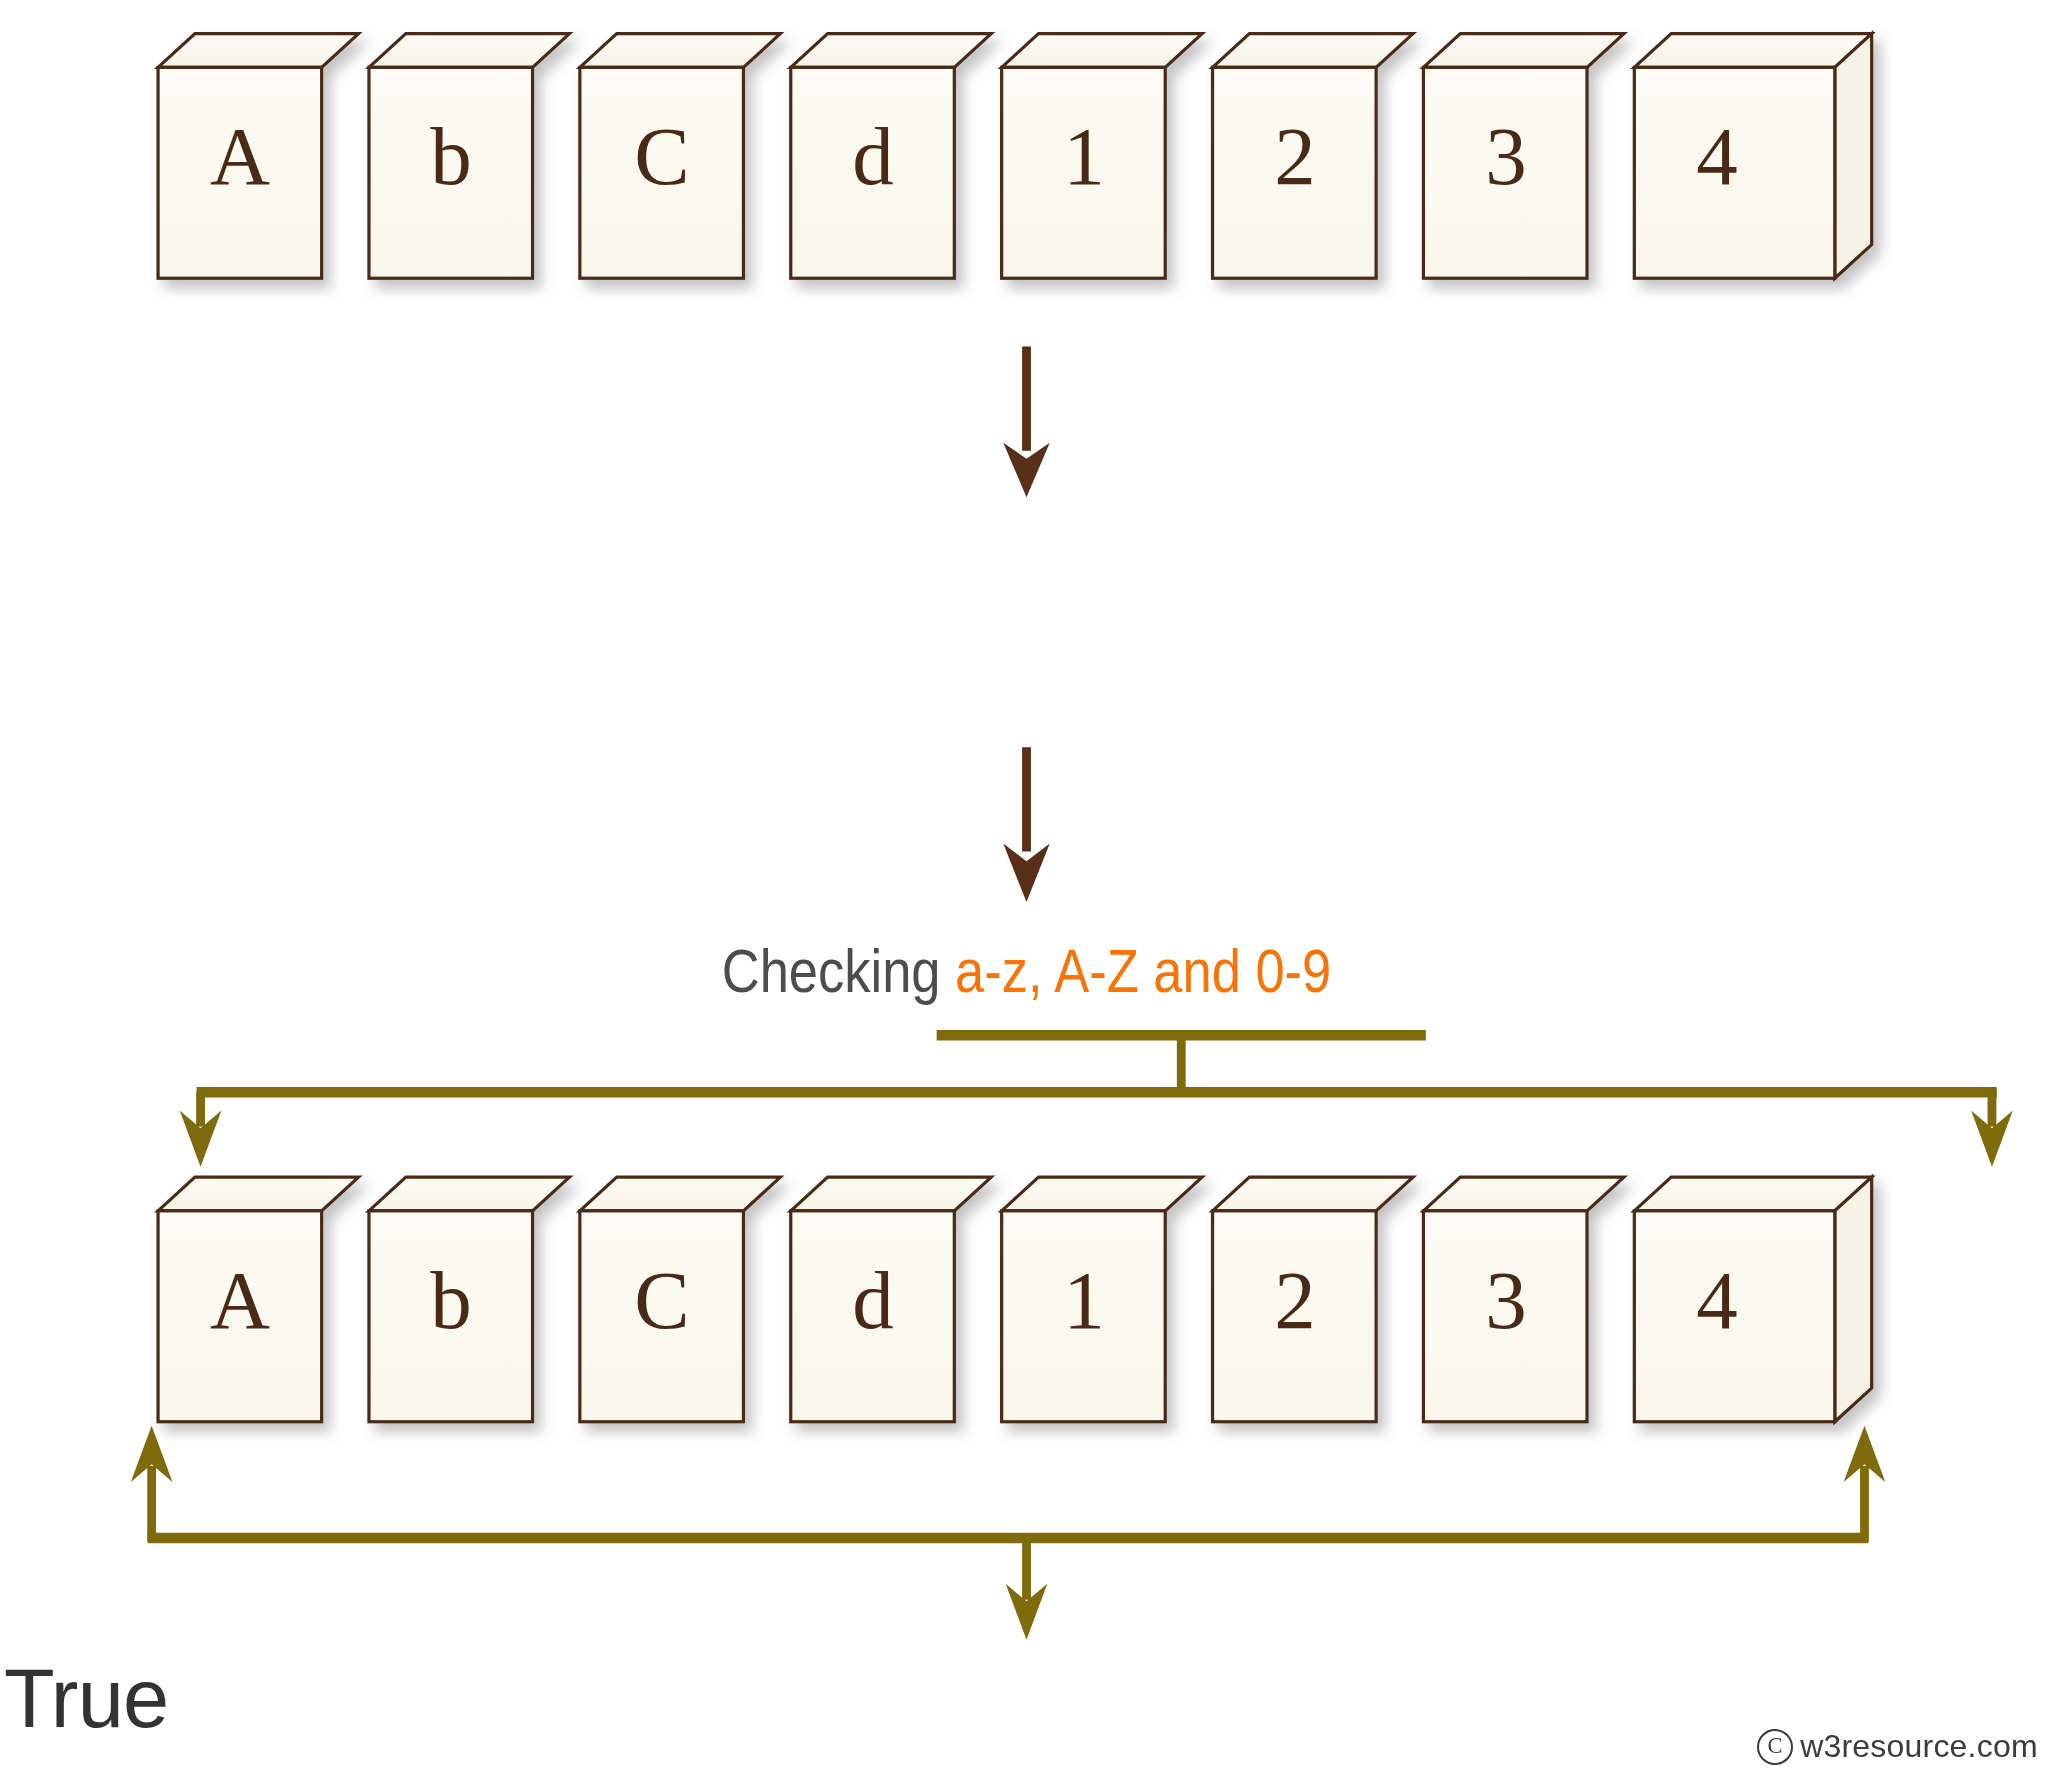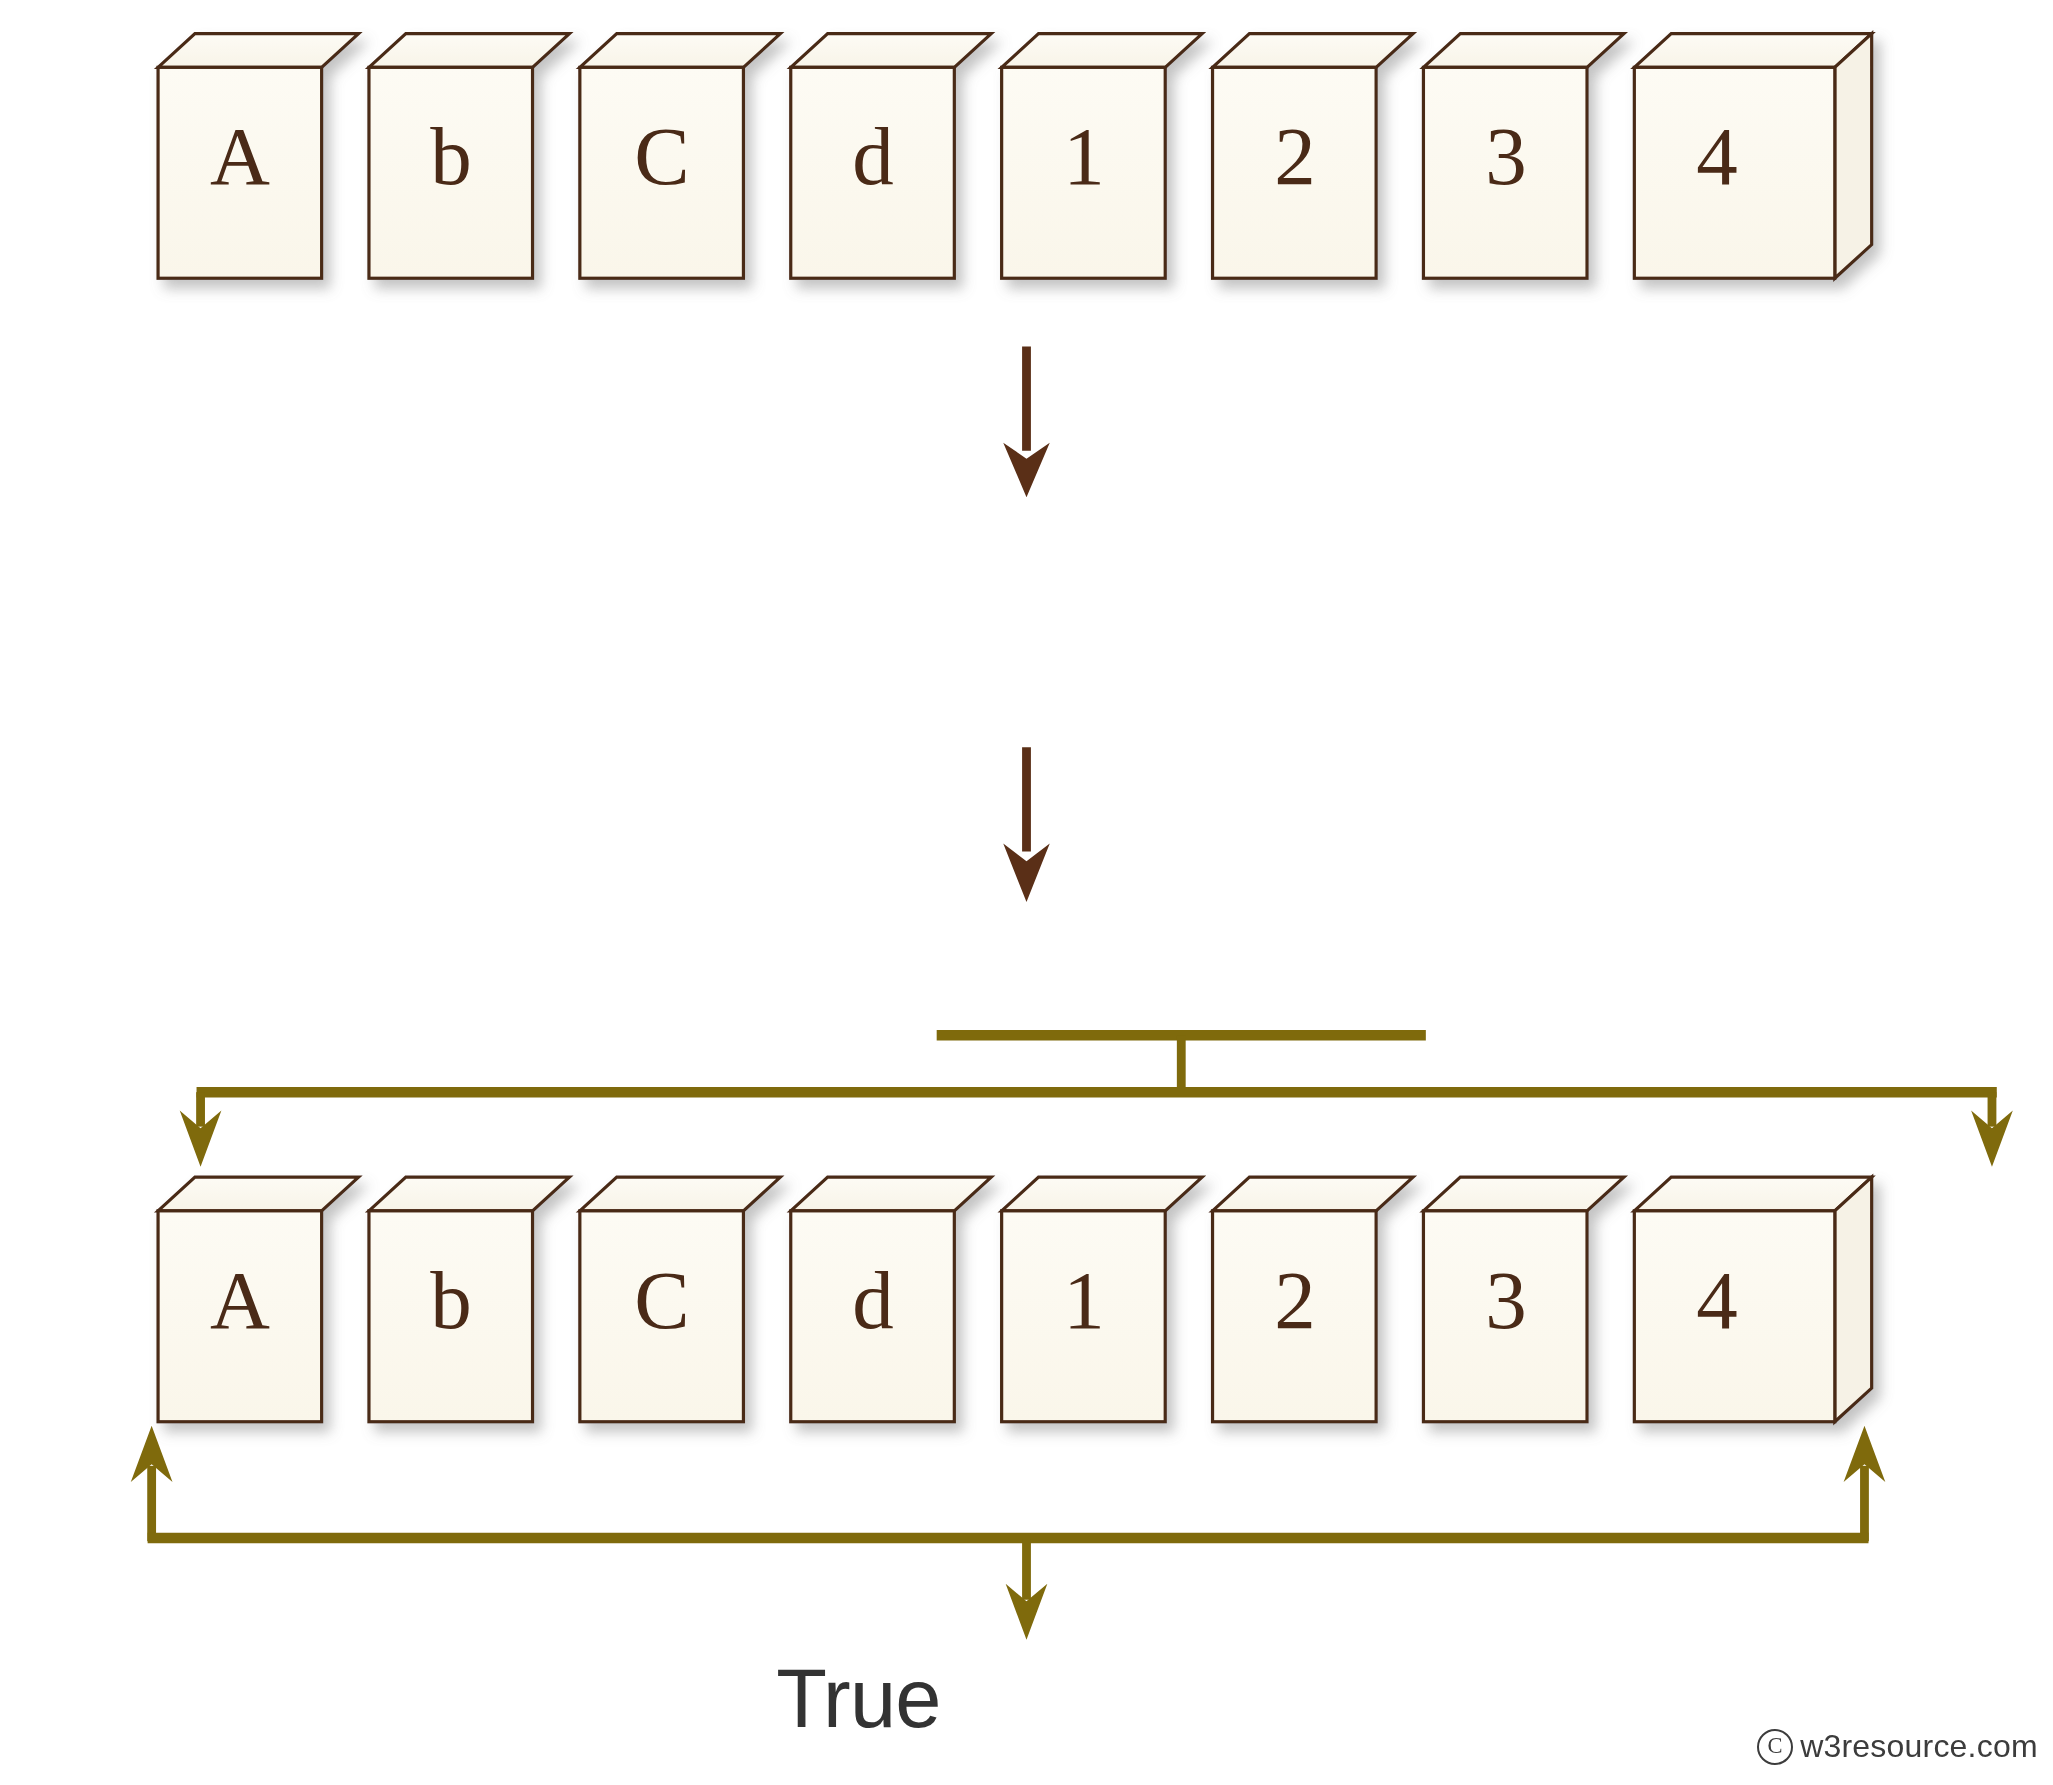--- a/index.html
+++ b/index.html
@@ -222,33 +222,38 @@
     <div class="txt cell-char" style="left:369px; top:108px; width:164px; text-align:center; font-size:83px; color:#4a2a17; font-family:'Liberation Serif', serif;">b</div>
     <div class="txt cell-char" style="left:580px; top:108px; width:164px; text-align:center; font-size:83px; color:#4a2a17; font-family:'Liberation Serif', serif;">C</div>
     <div class="txt cell-char" style="left:791px; top:108px; width:164px; text-align:center; font-size:83px; color:#4a2a17; font-family:'Liberation Serif', serif;">d</div>
     <div class="txt cell-char" style="left:1002px; top:108px; width:164px; text-align:center; font-size:83px; color:#4a2a17; font-family:'Liberation Serif', serif;">1</div>
     <div class="txt cell-char" style="left:1213px; top:108px; width:164px; text-align:center; font-size:83px; color:#4a2a17; font-family:'Liberation Serif', serif;">2</div>
     <div class="txt cell-char" style="left:1424px; top:108px; width:164px; text-align:center; font-size:83px; color:#4a2a17; font-family:'Liberation Serif', serif;">3</div>
     <div class="txt cell-char" style="left:1635px; top:108px; width:164px; text-align:center; font-size:83px; color:#4a2a17; font-family:'Liberation Serif', serif;">4</div>
   </div>
 
 
+  <div class="caption-block" style="left:513px; top:937px; width:1027px;">
+    <div class="caption">
+      <span>Checking </span><span class="orange">a-z, A-Z and 0-9</span>
+    </div>
+  </div>
 
   <div>
     <div class="txt cell-char" style="left:158px; top:1252px; width:164px; text-align:center; font-size:83px; color:#4a2a17; font-family:'Liberation Serif', serif;">A</div>
     <div class="txt cell-char" style="left:369px; top:1252px; width:164px; text-align:center; font-size:83px; color:#4a2a17; font-family:'Liberation Serif', serif;">b</div>
     <div class="txt cell-char" style="left:580px; top:1252px; width:164px; text-align:center; font-size:83px; color:#4a2a17; font-family:'Liberation Serif', serif;">C</div>
     <div class="txt cell-char" style="left:791px; top:1252px; width:164px; text-align:center; font-size:83px; color:#4a2a17; font-family:'Liberation Serif', serif;">d</div>
     <div class="txt cell-char" style="left:1002px; top:1252px; width:164px; text-align:center; font-size:83px; color:#4a2a17; font-family:'Liberation Serif', serif;">1</div>
     <div class="txt cell-char" style="left:1213px; top:1252px; width:164px; text-align:center; font-size:83px; color:#4a2a17; font-family:'Liberation Serif', serif;">2</div>
     <div class="txt cell-char" style="left:1424px; top:1252px; width:164px; text-align:center; font-size:83px; color:#4a2a17; font-family:'Liberation Serif', serif;">3</div>
     <div class="txt cell-char" style="left:1635px; top:1252px; width:164px; text-align:center; font-size:83px; color:#4a2a17; font-family:'Liberation Serif', serif;">4</div>
   </div>
 
-  <div class="result-word" style="left:16px; top:1651px; width:1685px; text-align:center;">True</div>
+  <div class="result-word" style="left:4px; top:1651px; width:1685px; ">True</div>
 
   <div class="watermark" style="left:1757px; top:1728px;">
     <span class="wm-row">
       <span class="cmark">C</span>
       <span>w3resource.com</span>
     </span>
   </div>
 
 </div>
 

